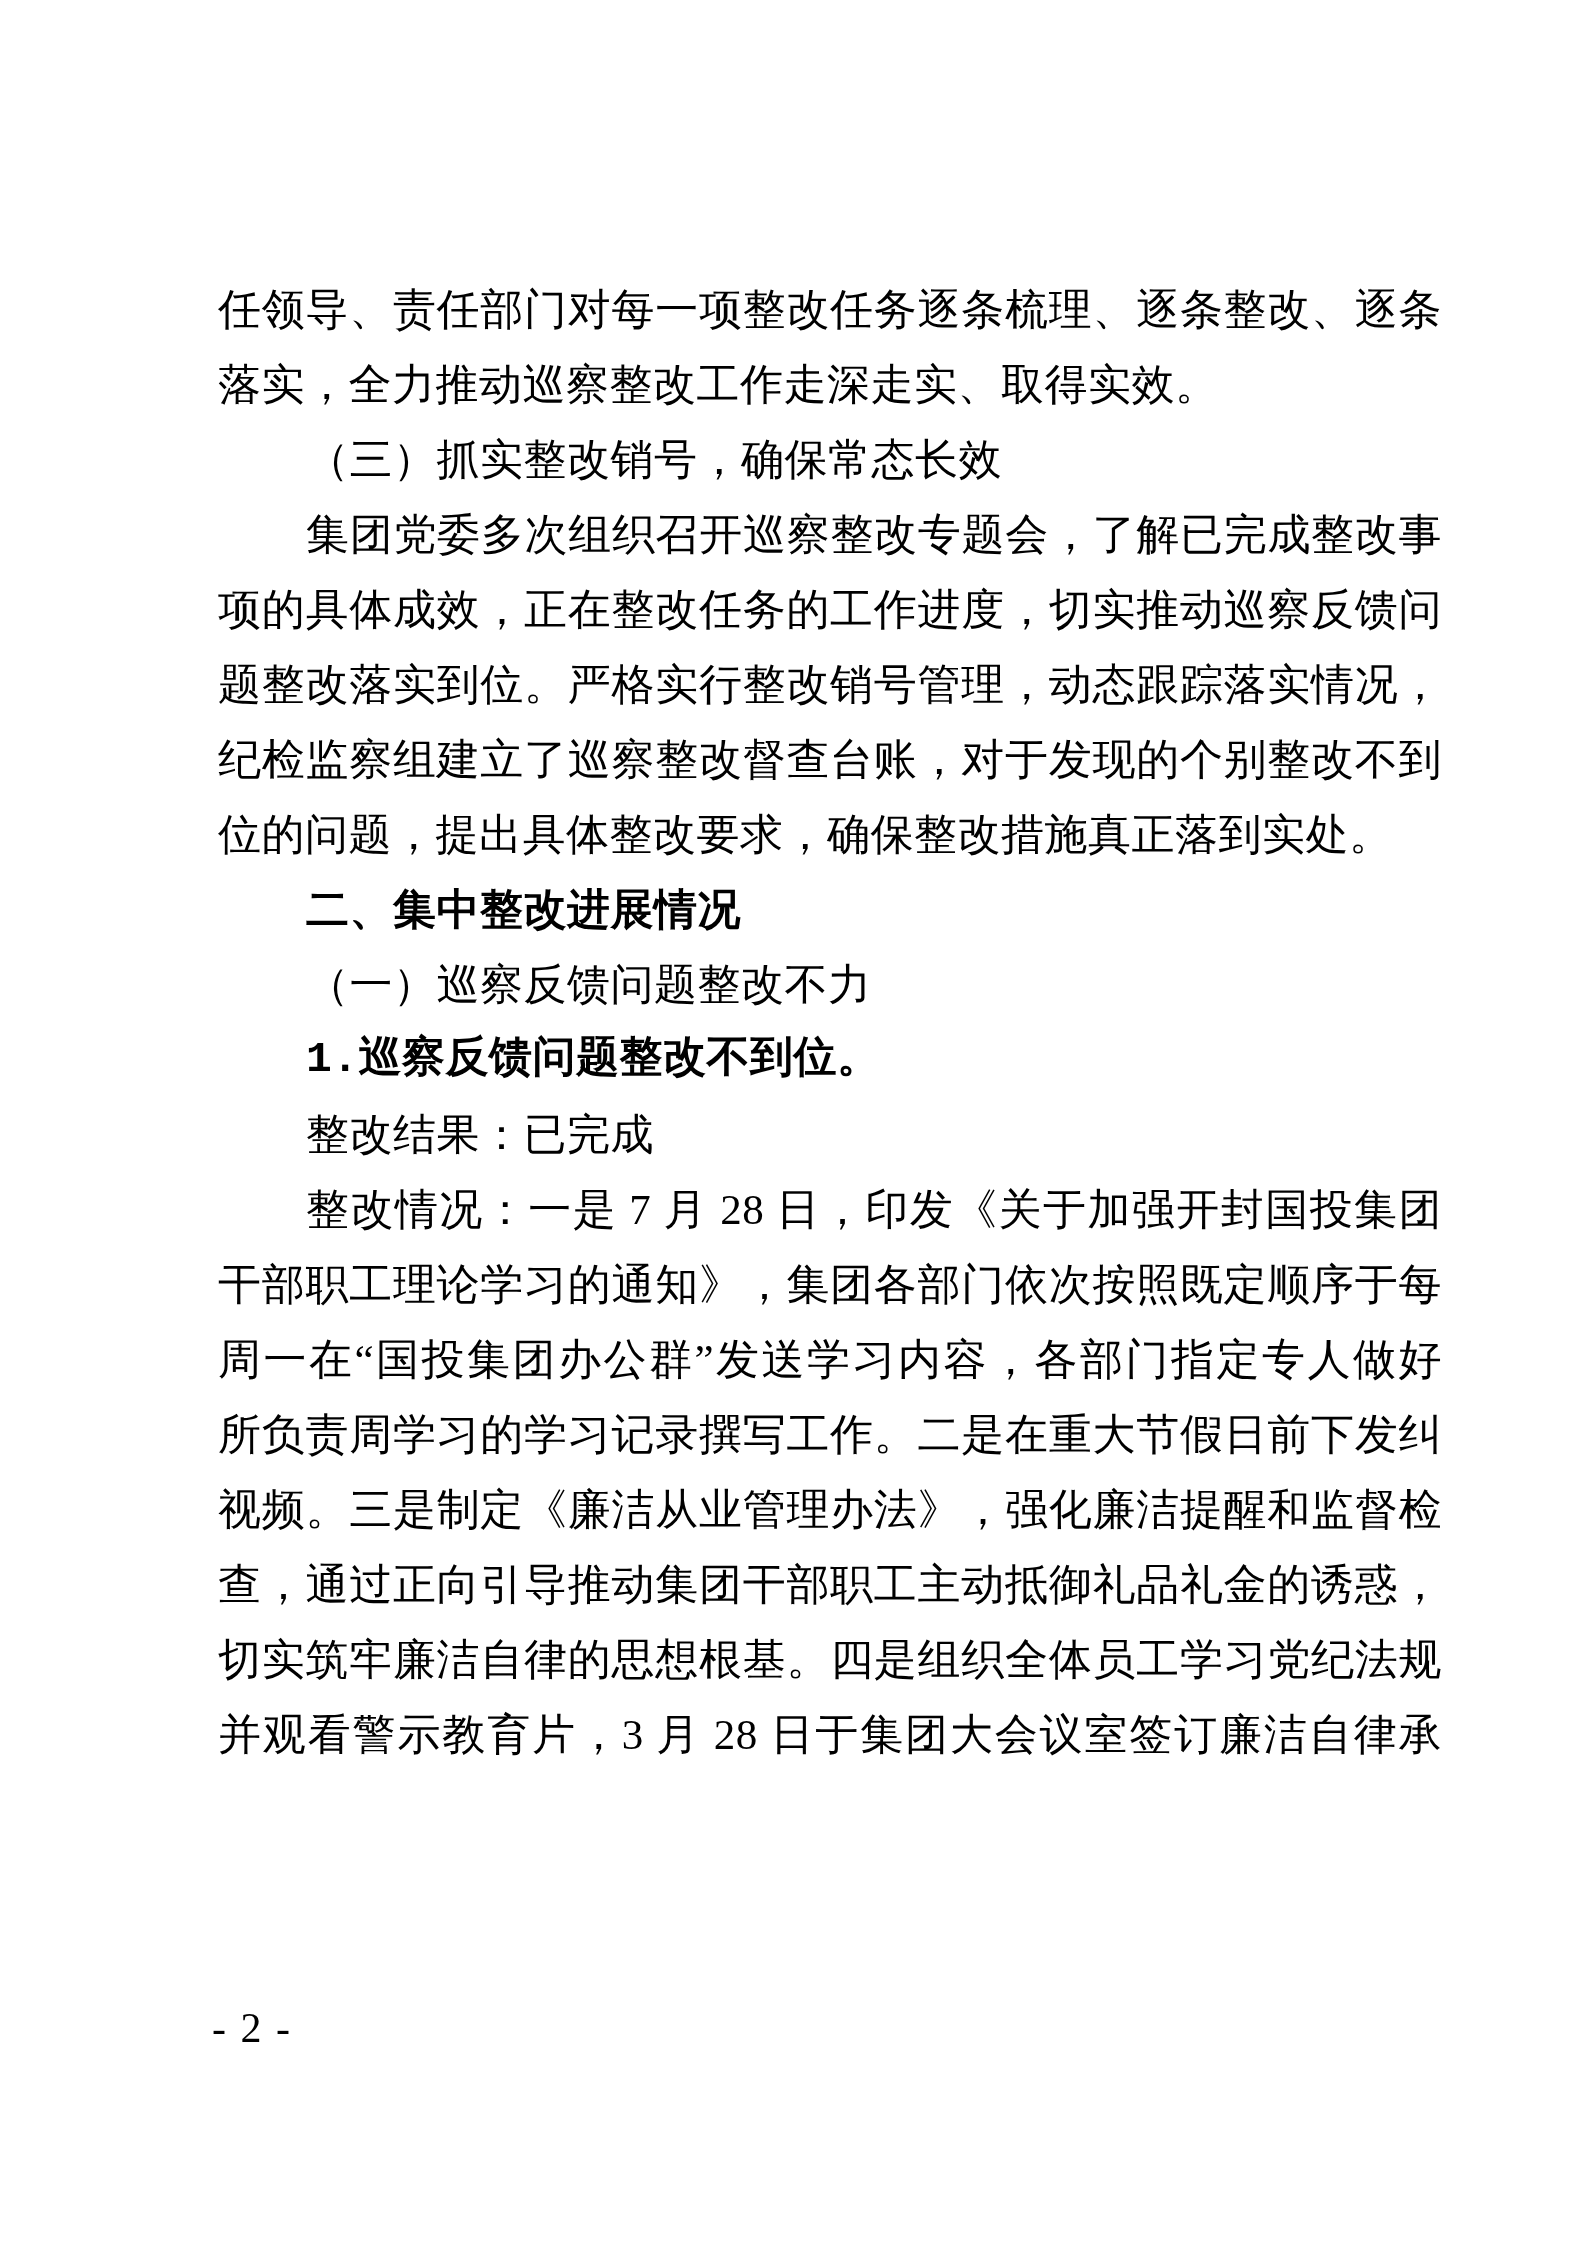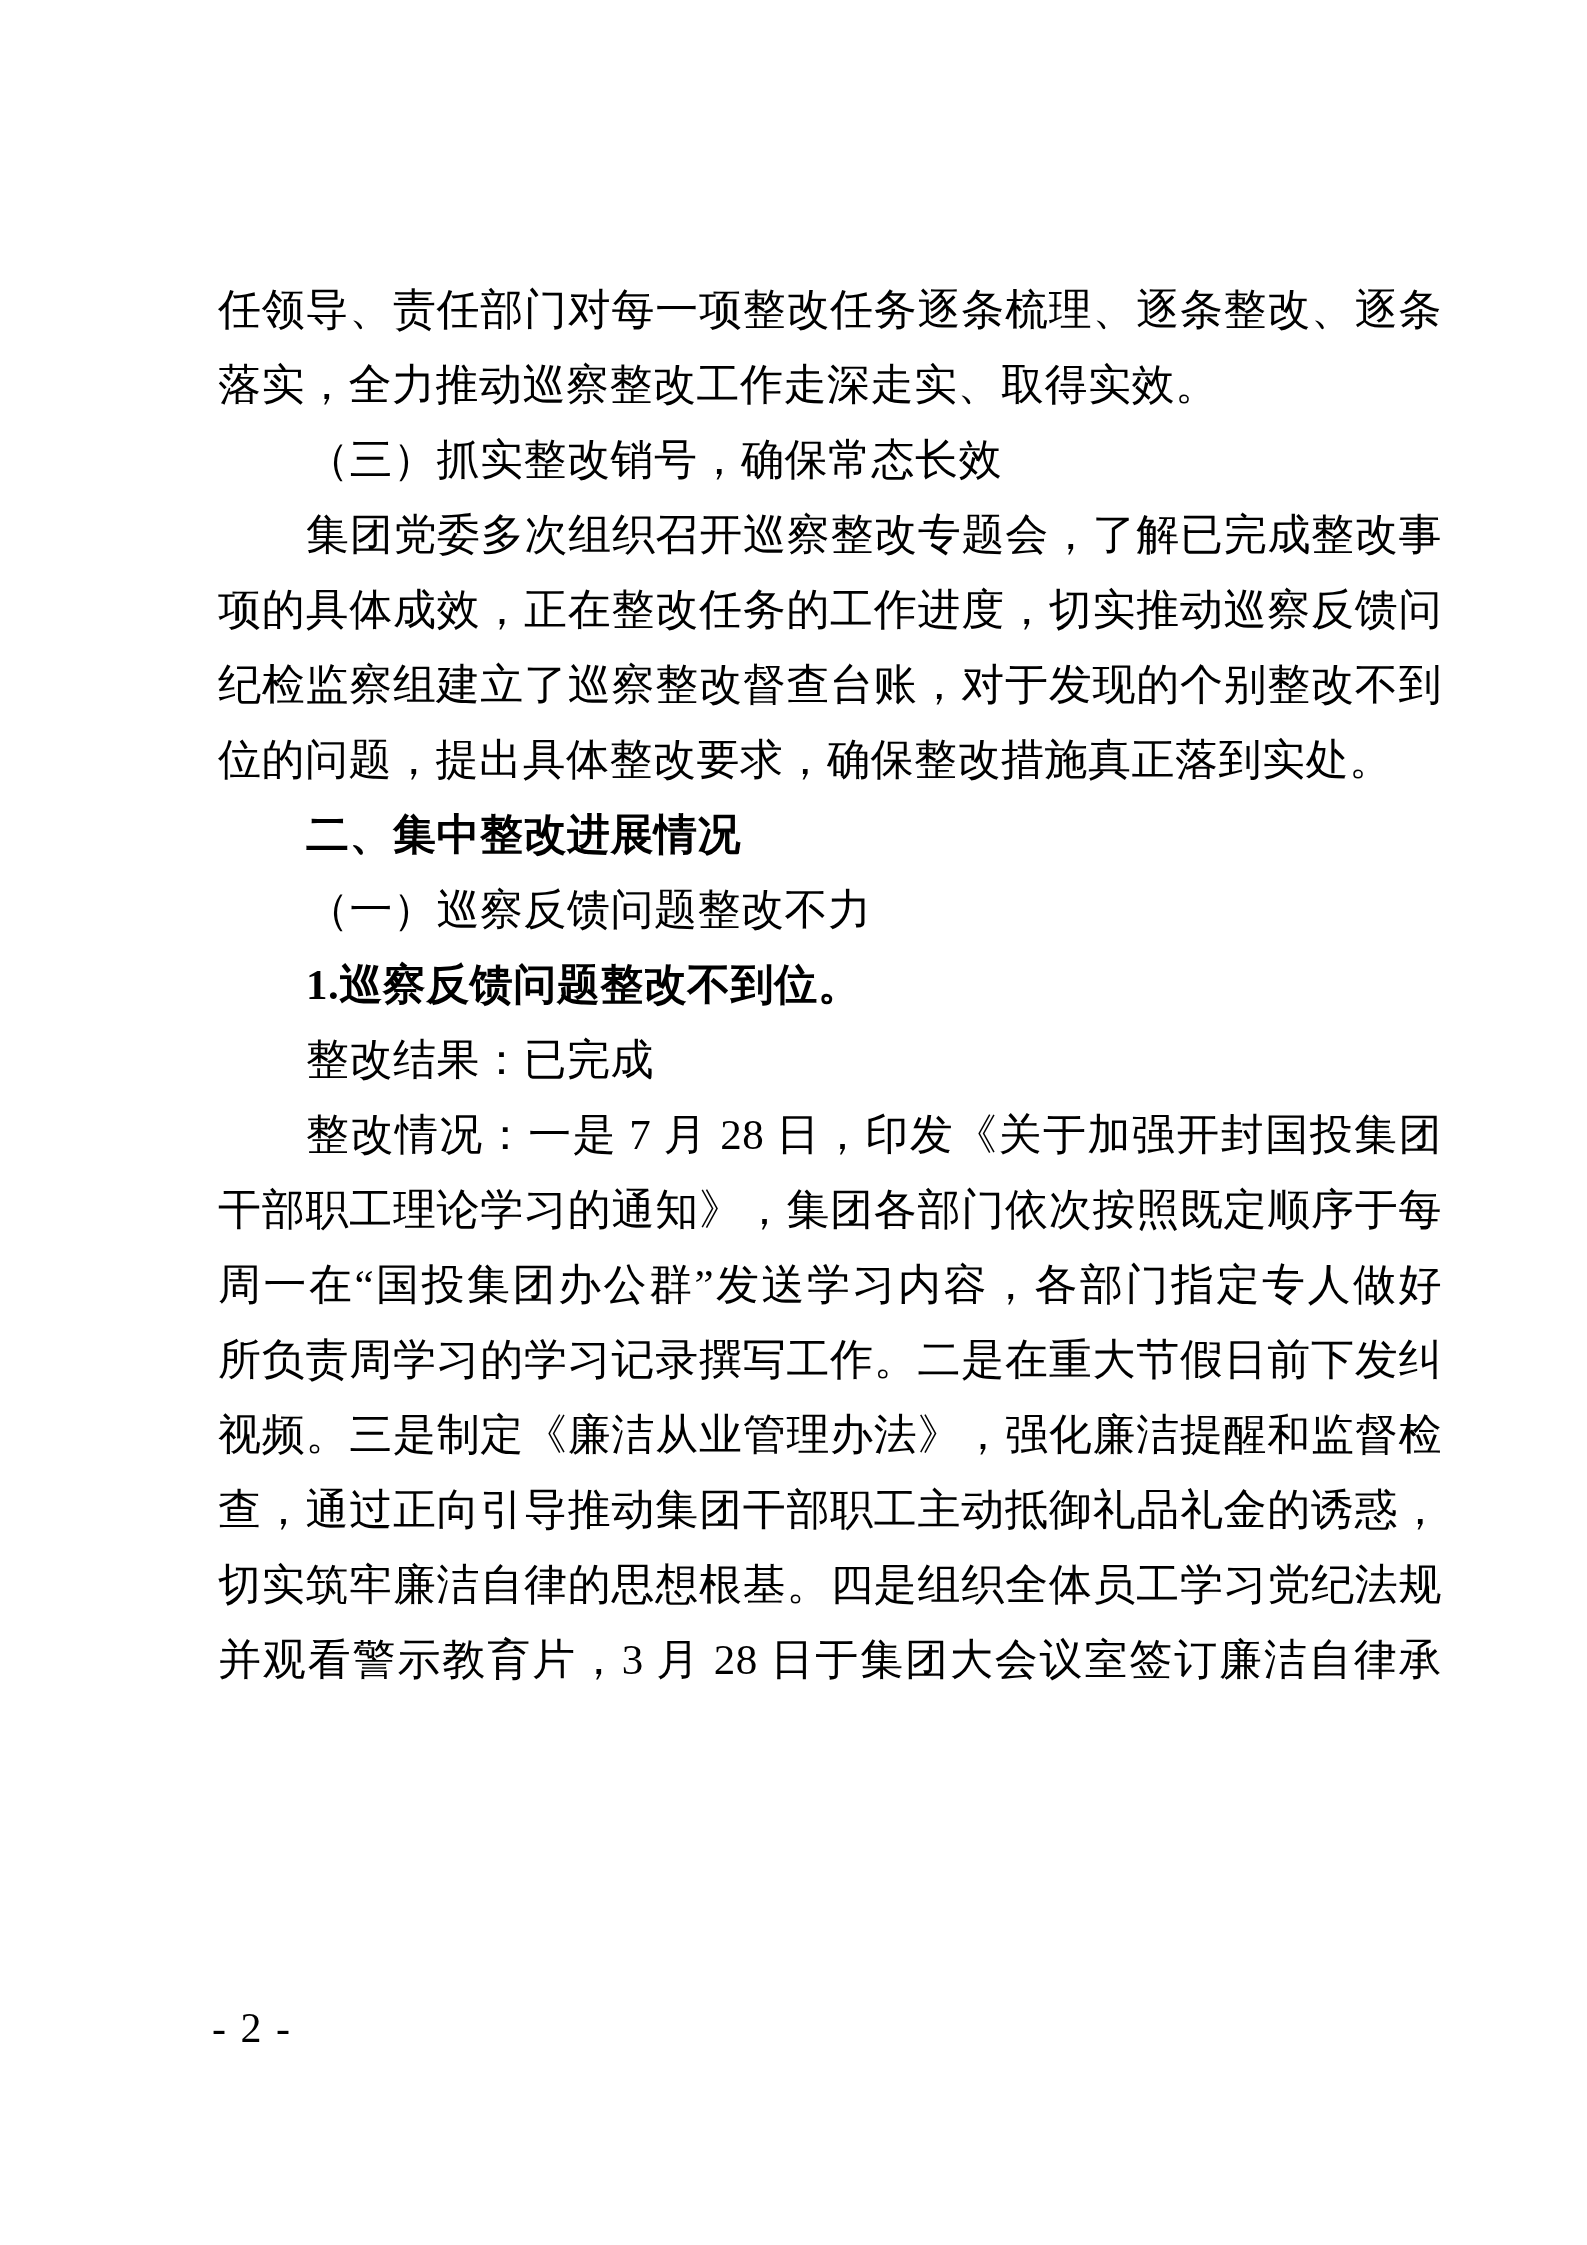--- a/index.html
+++ b/index.html
@@ -41,20 +41,21 @@
   }
   .indent {
     text-indent: 88px;
   }
   .hei {
     font-family: "Liberation Sans", "DejaVu Sans", sans-serif;
     font-weight: bold;
   }
   .kai-bold {
     font-weight: bold;
+    font-family: Liberation Mono, monospace;
   }
   .b {
     font-weight: normal;
   }
   .page-number {
     position: absolute;
     left: 212px;
     top: 2003px;
     font-size: 42px;
     line-height: 50px;
@@ -64,20 +65,21 @@
 </head>
 <body>
 
 <div class="page">
   <div class="doc-body">
       <div class="line just"><span>任领导、责任部门对每一项整改任务逐条梳理、逐条整改、逐条</span></div>
       <div class="line"><span>落实，全力推动巡察整改工作走深走实、取得实效。</span></div>
       <div class="line indent"><span>（三）抓实整改销号，确保常态长效</span></div>
       <div class="line just indent"><span>集团党委多次组织召开巡察整改专题会，了解已完成整改事</span></div>
       <div class="line just"><span>项的具体成效，正在整改任务的工作进度，切实推动巡察反馈问</span></div>
+      <div class="line just"><span>题整改落实到位。严格实行整改销号管理，动态跟踪落实情况，</span></div>
       <div class="line just"><span>纪检监察组建立了巡察整改督查台账，对于发现的个别整改不到</span></div>
       <div class="line"><span>位的问题，提出具体整改要求，确保整改措施真正落到实处。</span></div>
       <div class="line indent hei"><span>二、集中整改进展情况</span></div>
       <div class="line indent"><span>（一）巡察反馈问题整改不力</span></div>
       <div class="line indent kai-bold"><span>1.巡察反馈问题整改不到位。</span></div>
       <div class="line indent"><span>整改结果：已完成</span></div>
       <div class="line just indent"><span>整改情况：</span><span class="b">一是</span><span> 7 月 28 日，印发《关于加强开封国投集团</span></div>
       <div class="line just"><span>干部职工理论学习的通知》，集团各部门依次按照既定顺序于每</span></div>
       <div class="line just"><span>周一在“国投集团办公群”发送学习内容，各部门指定专人做好</span></div>
       <div class="line just"><span>所负责周学习的学习记录撰写工作。</span><span class="b">二是</span><span>在重大节假日前下发纠</span></div>

